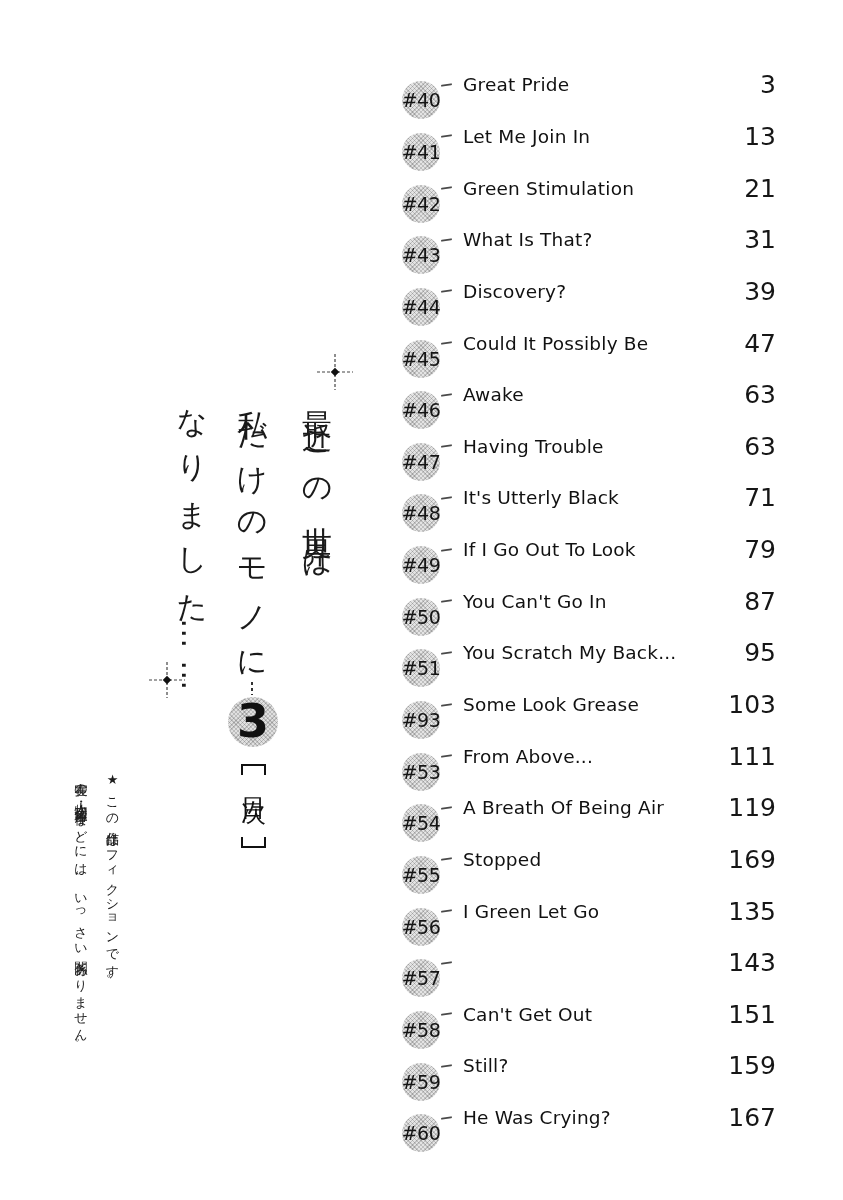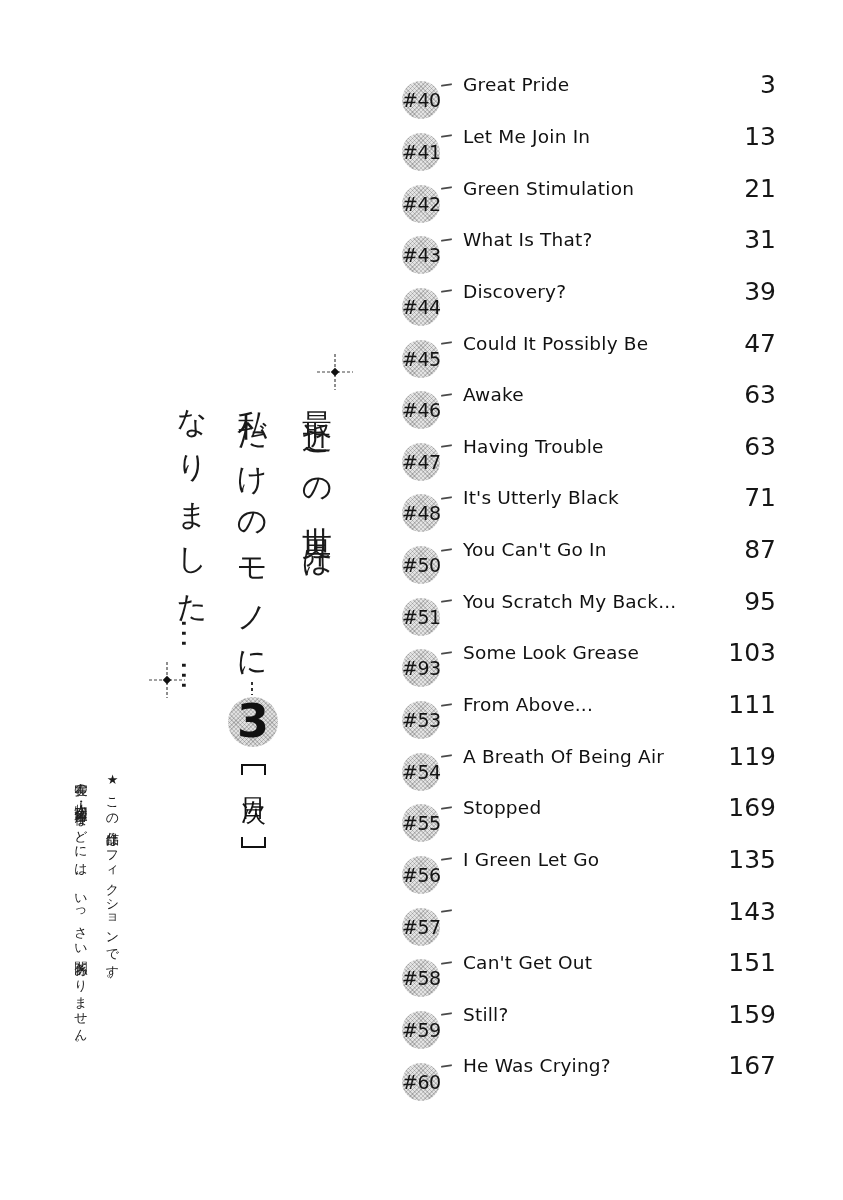--- a/index.html
+++ b/index.html
@@ -25,20 +25,21 @@
     display: flex;
     align-items: center;
   }
   .badge {
     position: relative;
     width: 38px;
     height: 38px;
     flex: none;
     display: flex;
     align-items: center;
+    justify-content: center;
     margin-top: 31px;
   }
   .badge-bg {
     position: absolute;
     inset: 0;
     border-radius: 50%;
     background-color: #e4e4e4;
     background-image:
       repeating-linear-gradient(45deg, rgba(0,0,0,0.16) 0 1px, rgba(0,0,0,0) 1px 3px),
       repeating-linear-gradient(-45deg, rgba(0,0,0,0.16) 0 1px, rgba(0,0,0,0) 1px 3px);
@@ -250,20 +251,29 @@
     <div class="toc-row">
       <span class="badge">
         <span class="badge-bg"></span>
         <span class="badge-num">#48</span>
       </span>
       <span class="num-dash"></span>
       <span class="row-title">It's Utterly Black</span>
       <span class="row-page">71</span>
     </div>
 
+    <div class="toc-row">
+      <span class="badge">
+        <span class="badge-bg"></span>
+        <span class="badge-num">#49</span>
+      </span>
+      <span class="num-dash"></span>
+      <span class="row-title">If I Go Out To Look</span>
+      <span class="row-page">79</span>
+    </div>
 
     <div class="toc-row">
       <span class="badge">
         <span class="badge-bg"></span>
         <span class="badge-num">#50</span>
       </span>
       <span class="num-dash"></span>
       <span class="row-title">You Can't Go In</span>
       <span class="row-page">87</span>
     </div>

